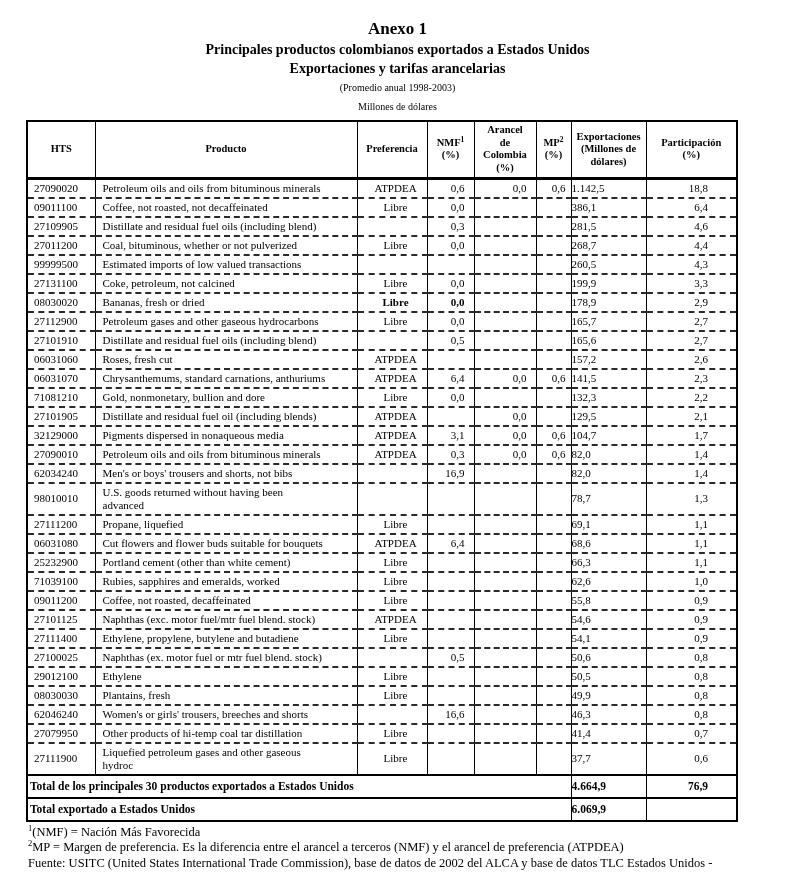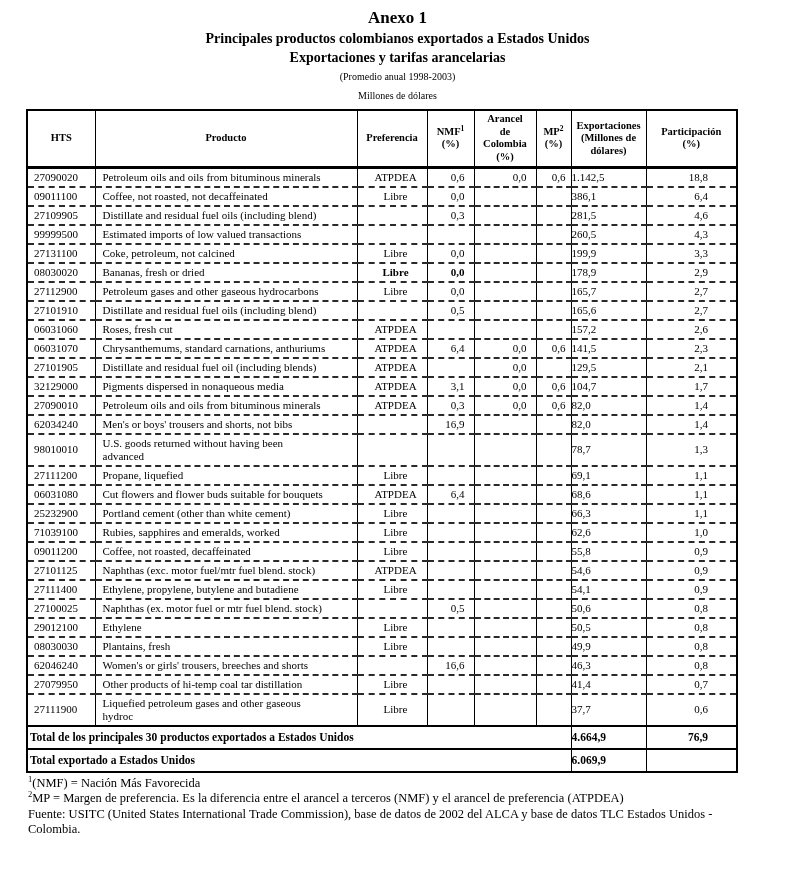--- a/index.html
+++ b/index.html
@@ -4,21 +4,21 @@
 <style>
   * { box-sizing: border-box; }
   html, body {
     margin: 0; padding: 0;
     width: 795px; height: 872px;
     background: #ffffff;
     color: #000000;
     font-family: "Liberation Serif", "DejaVu Serif", serif;
     overflow: hidden;
   }
-  .page { width: 795px; height: 688px; }
+  .page { width: 795px; height: 688px; margin-top: 11px; }
 
   
   .titles { text-align: center; padding-top: 7px; }
   .t1 { font-size: 17px; font-weight: bold; line-height: 22px; }
   .t2 { font-size: 14px; font-weight: bold; line-height: 19px; }
   .t3 { font-size: 10px; font-weight: normal; line-height: 19px; }
 
   
   table.exports {
     border-collapse: collapse;
@@ -146,20 +146,30 @@
           <td class="c-hts">27109905</td>
           <td class="c-producto">Distillate and residual fuel oils (including blend)</td>
           <td class="c-preferencia"></td>
           <td class="c-nmf">0,3</td>
           <td class="c-arancel"></td>
           <td class="c-mp"></td>
           <td class="c-exportaciones">281,5</td>
           <td class="c-participacion">4,6</td>
         </tr>
         <tr>
+          <td class="c-hts">27011200</td>
+          <td class="c-producto">Coal, bituminous, whether or not pulverized</td>
+          <td class="c-preferencia">Libre</td>
+          <td class="c-nmf">0,0</td>
+          <td class="c-arancel"></td>
+          <td class="c-mp"></td>
+          <td class="c-exportaciones">268,7</td>
+          <td class="c-participacion">4,4</td>
+        </tr>
+        <tr>
           <td class="c-hts">99999500</td>
           <td class="c-producto">Estimated imports of low valued transactions</td>
           <td class="c-preferencia"></td>
           <td class="c-nmf"></td>
           <td class="c-arancel"></td>
           <td class="c-mp"></td>
           <td class="c-exportaciones">260,5</td>
           <td class="c-participacion">4,3</td>
         </tr>
         <tr>
@@ -214,20 +224,30 @@
         </tr>
         <tr>
           <td class="c-hts">06031070</td>
           <td class="c-producto">Chrysanthemums, standard carnations, anthuriums</td>
           <td class="c-preferencia">ATPDEA</td>
           <td class="c-nmf">6,4</td>
           <td class="c-arancel">0,0</td>
           <td class="c-mp">0,6</td>
           <td class="c-exportaciones">141,5</td>
           <td class="c-participacion">2,3</td>
+        </tr>
+        <tr>
+          <td class="c-hts">71081210</td>
+          <td class="c-producto">Gold, nonmonetary, bullion and dore</td>
+          <td class="c-preferencia">Libre</td>
+          <td class="c-nmf">0,0</td>
+          <td class="c-arancel"></td>
+          <td class="c-mp"></td>
+          <td class="c-exportaciones">132,3</td>
+          <td class="c-participacion">2,2</td>
         </tr>
         <tr>
           <td class="c-hts">27101905</td>
           <td class="c-producto">Distillate and residual fuel oil (including blends)</td>
           <td class="c-preferencia">ATPDEA</td>
           <td class="c-nmf"></td>
           <td class="c-arancel">0,0</td>
           <td class="c-mp"></td>
           <td class="c-exportaciones">129,5</td>
           <td class="c-participacion">2,1</td>

